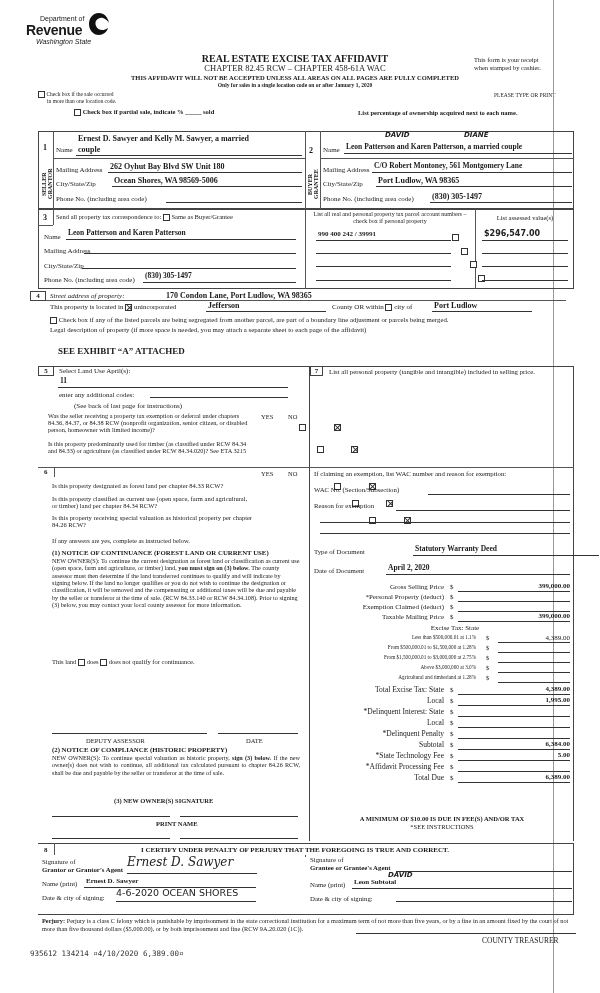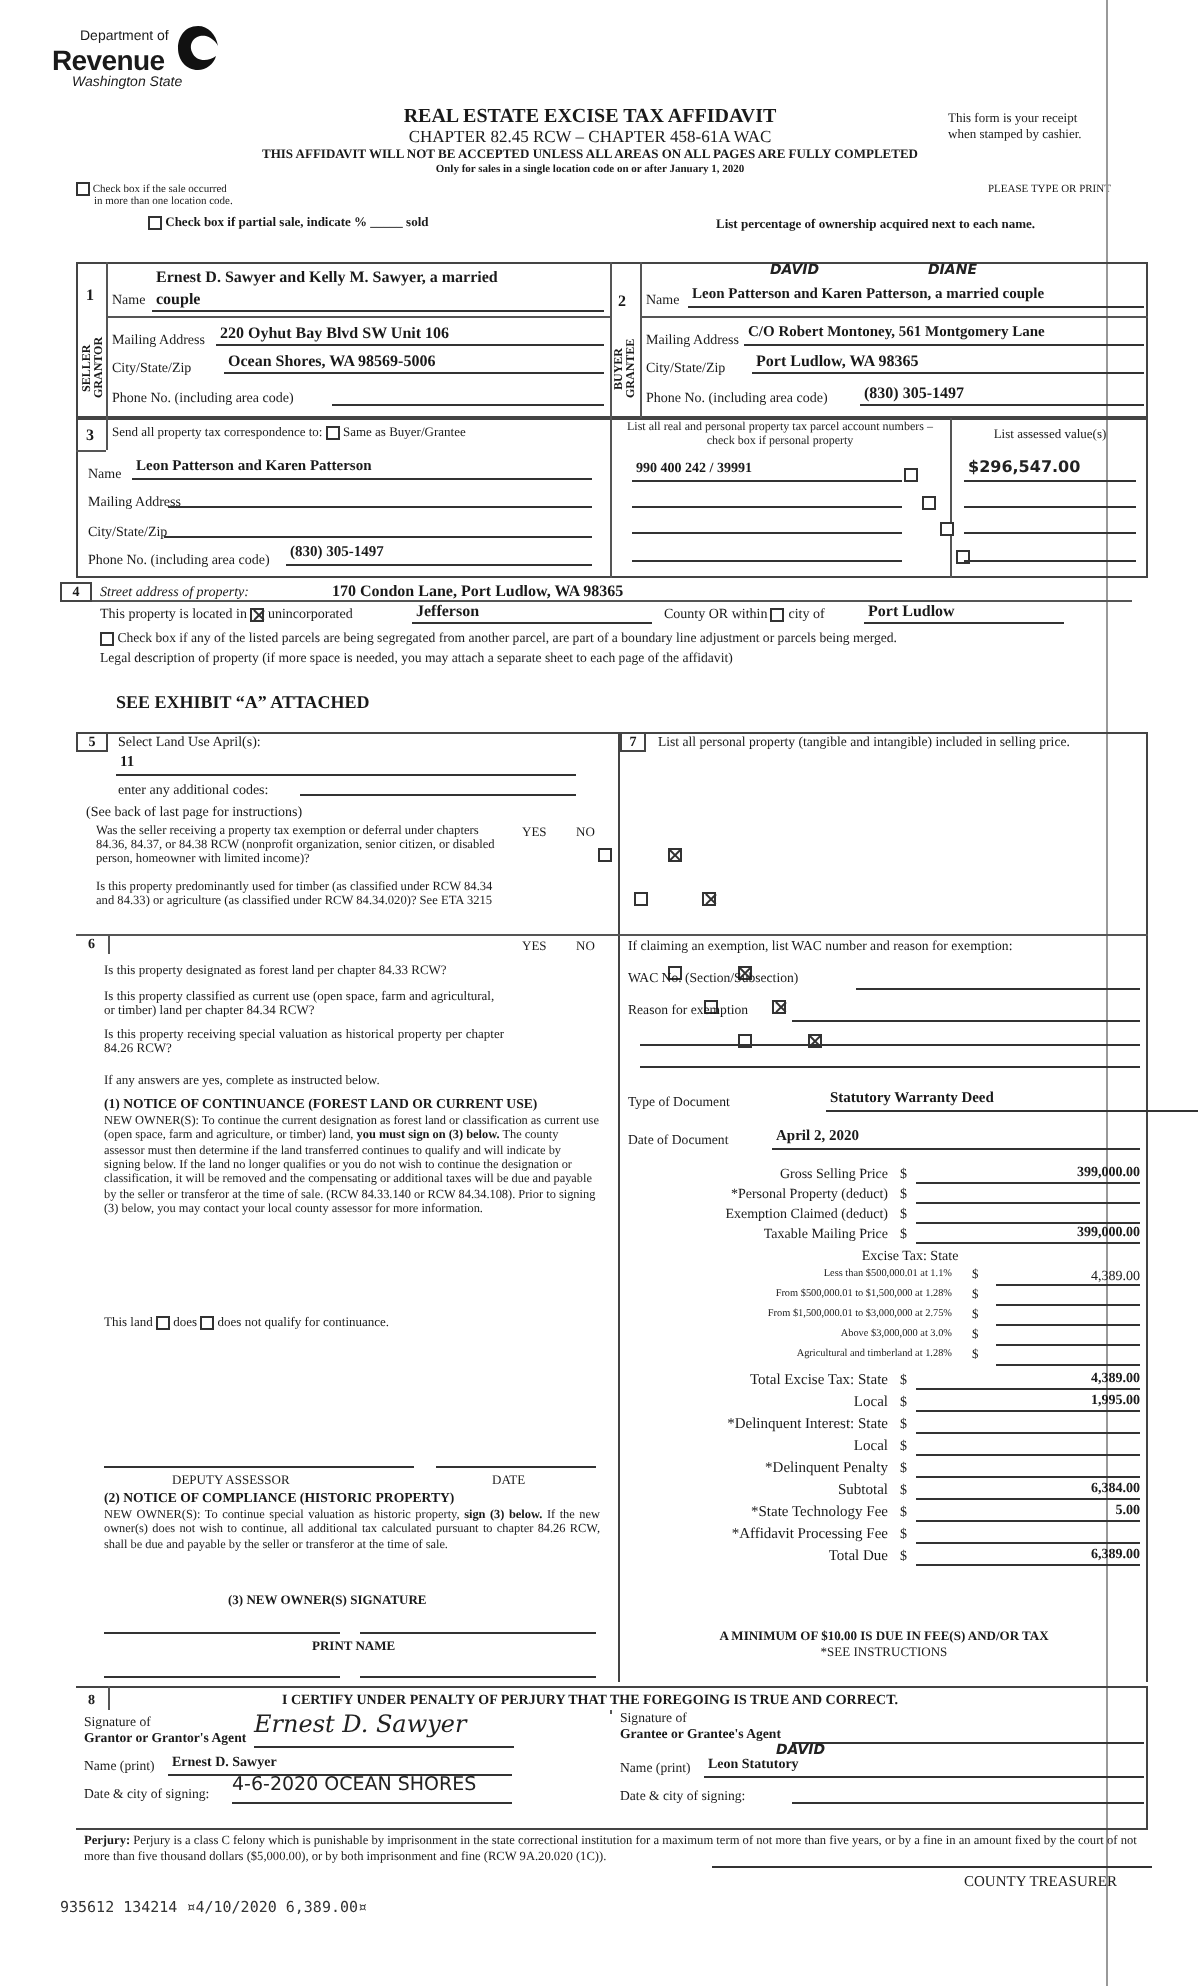--- a/index.html
+++ b/index.html
@@ -69,21 +69,21 @@
 <div class="vline" style="left:320px;top:131px;height:78px;"></div>
 <div class="hline" style="left:53px;top:158px;width:252px;"></div>
 <div class="hline" style="left:320px;top:158px;width:254px;"></div>
 
 <div class="abs b" style="left:43px;top:143px;font-size:8px;">1</div>
 <div class="abs" style="left:56px;top:146px;font-size:7px;">Name</div>
 <div class="abs b" style="left:78px;top:134px;font-size:8px;">Ernest D. Sawyer and Kelly M. Sawyer, a married</div>
 <div class="field" style="left:76px;top:145px;width:226px;height:11px;">couple</div>
 <div class="vert b" style="left:41px;top:160px;height:48px;width:11px;font-size:6px;">SELLER GRANTOR</div>
 <div class="abs" style="left:56px;top:166px;">Mailing Address</div>
-<div class="field" style="left:108px;top:162px;width:194px;height:11px;">220 Oyhut Bay Blvd SW Unit 106</div>
+<div class="field" style="left:108px;top:162px;width:194px;height:11px;">262 Oyhut Bay Blvd SW Unit 180</div>
 <div class="abs" style="left:56px;top:180px;">City/State/Zip</div>
 <div class="field" style="left:112px;top:176px;width:190px;height:11px;">Ocean Shores, WA 98569-5006</div>
 <div class="abs" style="left:56px;top:195px;">Phone No. (including area code)</div>
 <div class="field" style="left:166px;top:192px;width:136px;height:11px;"></div>
 
 <div class="abs b" style="left:309px;top:146px;font-size:8px;">2</div>
 <div class="abs hand" style="left:385px;top:131px;font-size:7px;">DAVID</div>
 <div class="abs hand" style="left:464px;top:131px;font-size:7px;">DIANE</div>
 <div class="abs" style="left:323px;top:146px;">Name</div>
 <div class="field" style="left:344px;top:143px;width:228px;height:11px;font-size:7.5px;">Leon Patterson and Karen Patterson, a married couple</div>
@@ -158,21 +158,21 @@
 <div class="abs" style="left:50px;top:326px;white-space:nowrap;font-size:6.8px;">Legal description of property (if more space is needed, you may attach a separate sheet to each page of the affidavit)</div>
 <div class="abs b" style="left:58px;top:346px;font-size:9px;">SEE EXHIBIT “A” ATTACHED</div>
 
 
 <div class="abs" style="left:38px;top:366px;width:272px;height:475px;border-right:0.9px solid #444;border-top:0.9px solid #444;"></div>
 <div class="numbox" style="left:38px;top:366px;width:16px;height:10px;line-height:9px;">5</div>
 <div class="abs" style="left:59px;top:367px;font-size:7px;">Select Land Use April(s):</div>
 <div class="field" style="left:58px;top:377px;width:230px;height:11px;font-size:7.5px;">11</div>
 <div class="abs" style="left:59px;top:391px;">enter any additional codes:</div>
 <div class="field" style="left:150px;top:389px;width:138px;height:9px;"></div>
-<div class="abs" style="left:43px;top:402px;">(See back of last page for instructions)</div>
+<div class="abs" style="left:74px;top:402px;">(See back of last page for instructions)</div>
 
 <div class="abs" style="left:261px;top:413px;font-size:6.5px;">YES</div>
 <div class="abs" style="left:288px;top:413px;font-size:6.5px;">NO</div>
 <div class="abs" style="left:48px;top:412px;width:205px;font-size:6.3px;">Was the seller receiving a property tax exemption or deferral under chapters 84.36, 84.37, or 84.38 RCW (nonprofit organization, senior citizen, or disabled person, homeowner with limited income)?</div>
 <span class="cb abs" style="left:264px;top:423px;"></span>
 <span class="cb x abs" style="left:290px;top:423px;"></span>
 <div class="abs" style="left:48px;top:440px;width:205px;font-size:6.3px;">Is this property predominantly used for timber (as classified under RCW 84.34 and 84.33) or agriculture (as classified under RCW 84.34.020)? See ETA 3215</div>
 <span class="cb abs" style="left:264px;top:445px;"></span>
 <span class="cb x abs" style="left:290px;top:445px;"></span>
 
@@ -338,21 +338,21 @@
 <div class="abs" style="left:42px;top:880px;font-size:6.8px;">Name (print)</div>
 <div class="field" style="left:84px;top:877px;width:172px;height:11px;font-size:7px;">Ernest D. Sawyer</div>
 <div class="abs" style="left:42px;top:894px;font-size:6.8px;">Date &amp; city of signing:</div>
 <div class="abs uline hand" style="left:116px;top:888px;width:140px;height:14px;font-size:9.5px;font-style:normal;font-weight:normal;">4-6-2020  OCEAN SHORES</div>
 
 <div class="abs" style="left:310px;top:856px;font-size:6.8px;">Signature of</div>
 <div class="abs b" style="left:310px;top:864px;font-size:6.8px;">Grantee or Grantee's Agent</div>
 <div class="field" style="left:396px;top:863px;width:176px;height:9px;"></div>
 <div class="abs hand" style="left:388px;top:871px;font-size:7px;">DAVID</div>
 <div class="abs" style="left:310px;top:881px;font-size:6.8px;">Name (print)</div>
-<div class="field" style="left:352px;top:878px;width:220px;height:11px;font-size:7px;">Leon  Statutory</div>
+<div class="field" style="left:352px;top:878px;width:220px;height:11px;font-size:7px;">Leon  Subtotal</div>
 <div class="abs" style="left:310px;top:895px;font-size:6.8px;">Date &amp; city of signing:</div>
 <div class="field" style="left:396px;top:893px;width:176px;height:9px;"></div>
 
 <div class="abs" style="left:42px;top:917px;width:538px;font-size:6.3px;line-height:1.2;">
   <span class="b">Perjury:</span><span> Perjury is a class C felony which is punishable by imprisonment in the state correctional institution for a maximum term of not more than five years, or by a fine in an amount fixed by the court of not more than five thousand dollars ($5,000.00), or by both imprisonment and fine (RCW 9A.20.020 (1C)).</span>
 </div>
 <div class="hline" style="left:356px;top:933px;width:220px;background:#333;"></div>
 <div class="abs" style="left:482px;top:937px;font-size:7.5px;">COUNTY TREASURER</div>
 <div class="abs mono" style="left:30px;top:950px;font-size:7.5px;color:#333;">935612 134214 ¤4/10/2020 6,389.00¤</div>
 

